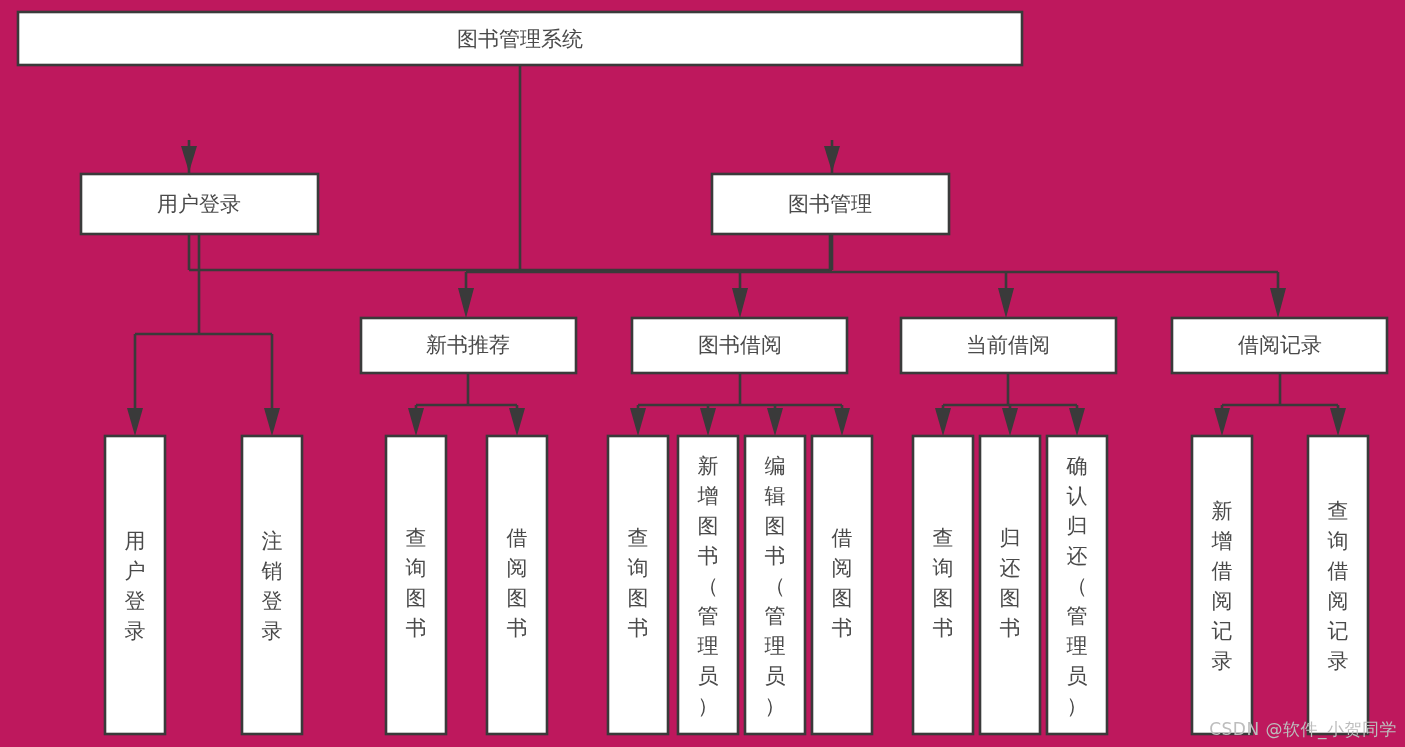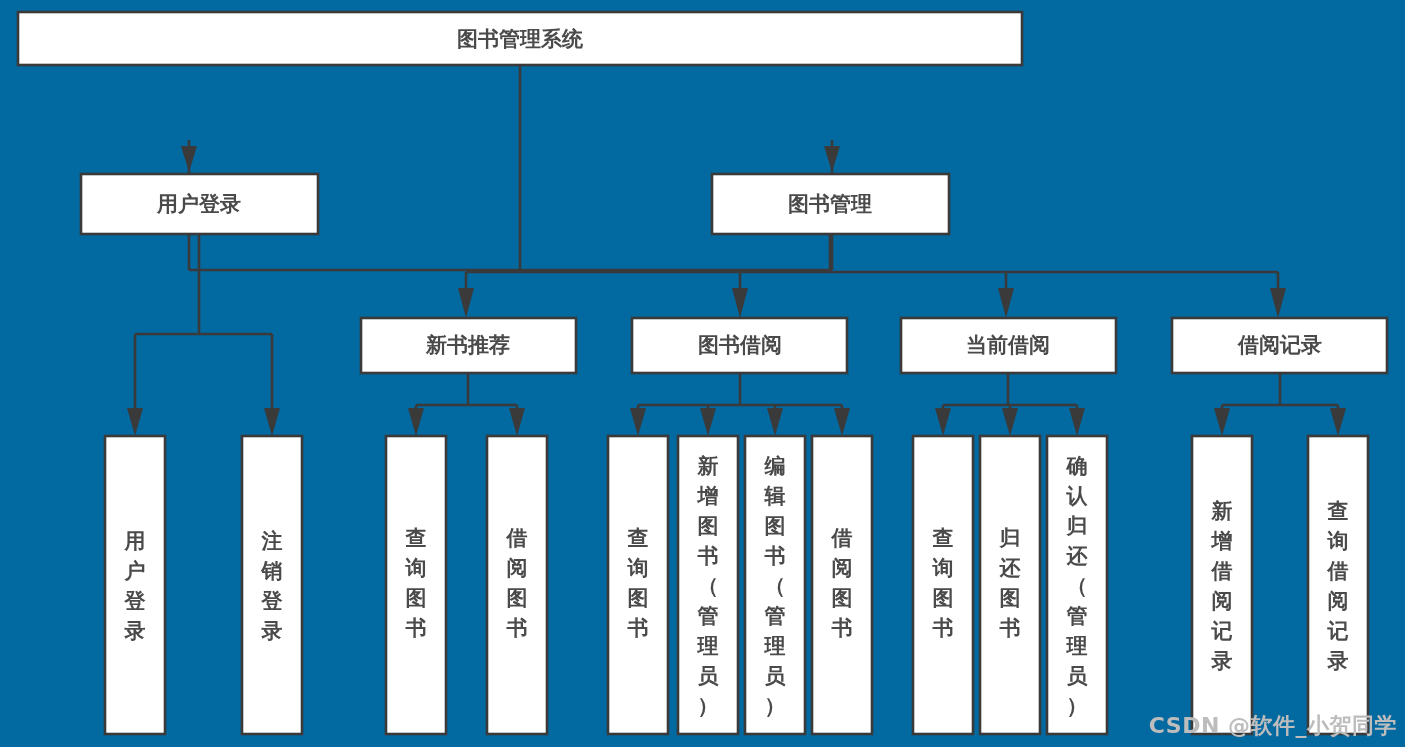--- a/index.html
+++ b/index.html
@@ -11,22 +11,21 @@
   body {
     width: 1405px;
     height: 747px;
     overflow: hidden;
     font-family: "DejaVu Sans", "Liberation Sans", sans-serif;
   }
   #diagram-root {
     position: relative;
     width: 1405px;
     height: 747px;
-    background: #0369a1;
-    font-weight: bold;
+    background: #be185d;
   }
   svg#tree-svg {
     position: absolute;
     top: 0;
     left: 0;
     width: 1405px;
     height: 747px;
     display: block;
   }
   .node-rect {
@@ -55,21 +54,21 @@
     fill: #4a4a4a;
     font-size: 21px;
     font-family: "DejaVu Sans", "Liberation Sans", sans-serif;
     text-anchor: middle;
   }
   .watermark {
     position: absolute;
     right: 8px;
     bottom: 6px;
     color: #bdbdbd;
-    font-size: 22px;
+    font-size: 17px;
     font-family: "DejaVu Sans", "Liberation Sans", sans-serif;
     white-space: nowrap;
     letter-spacing: 0.5px;
     user-select: none;
   }
 </style>
 </head>
 <body>
 
 <div id="diagram-root">

